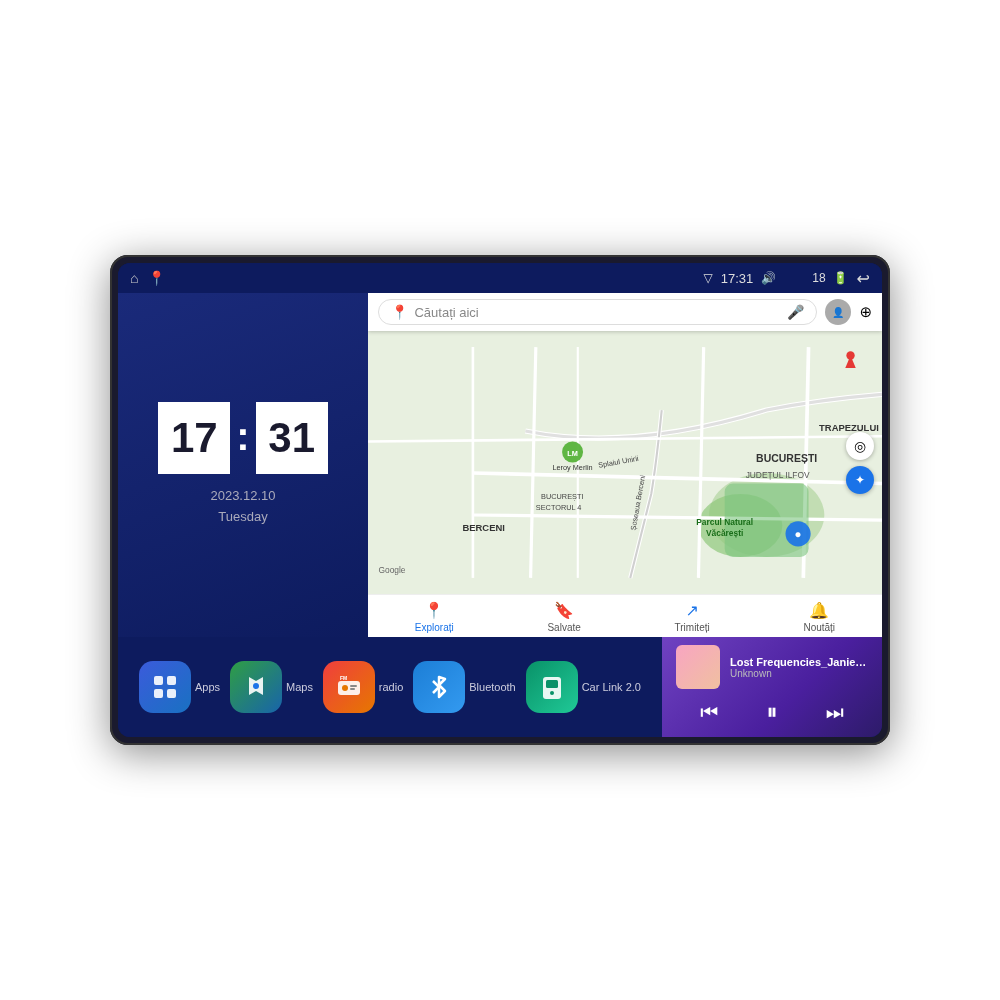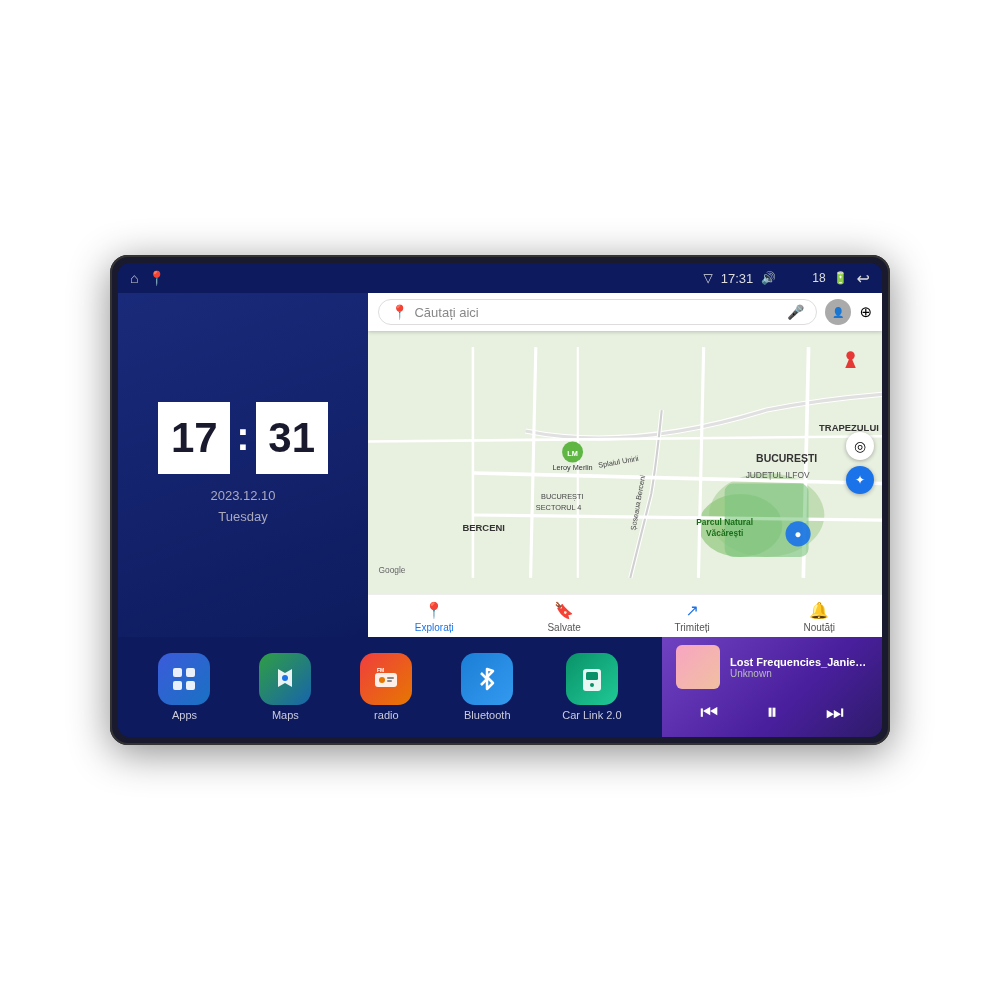--- a/index.html
+++ b/index.html
@@ -203,21 +203,21 @@
     
     .app-icons {
       flex: 1;
       display: flex;
       align-items: center;
       justify-content: space-around;
       padding: 8px 16px;
     }
     .app-item {
       display: flex;
-      flex-direction: column;
+      flex-direction: row;
       align-items: center;
       gap: 4px;
       cursor: pointer;
       text-align: center;
     }
     .app-icon-wrapper {
       width: 52px;
       height: 52px;
       border-radius: 14px;
       display: flex;

